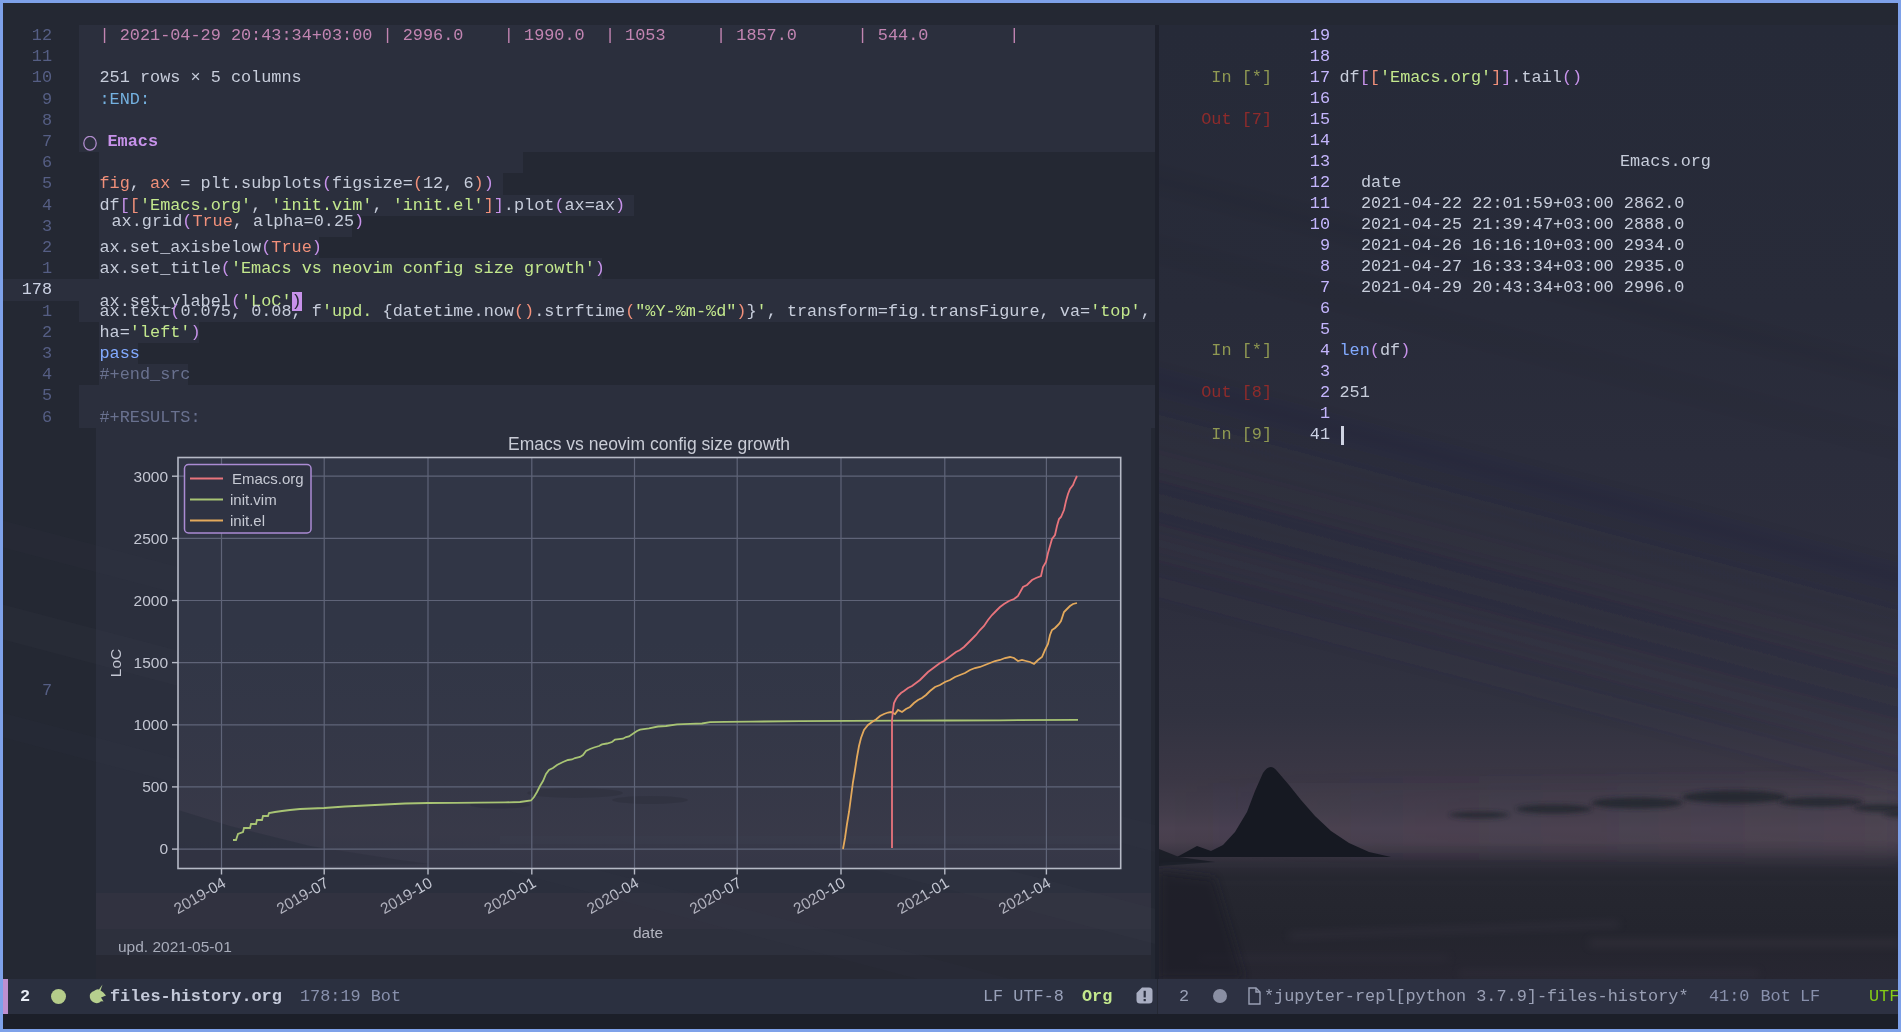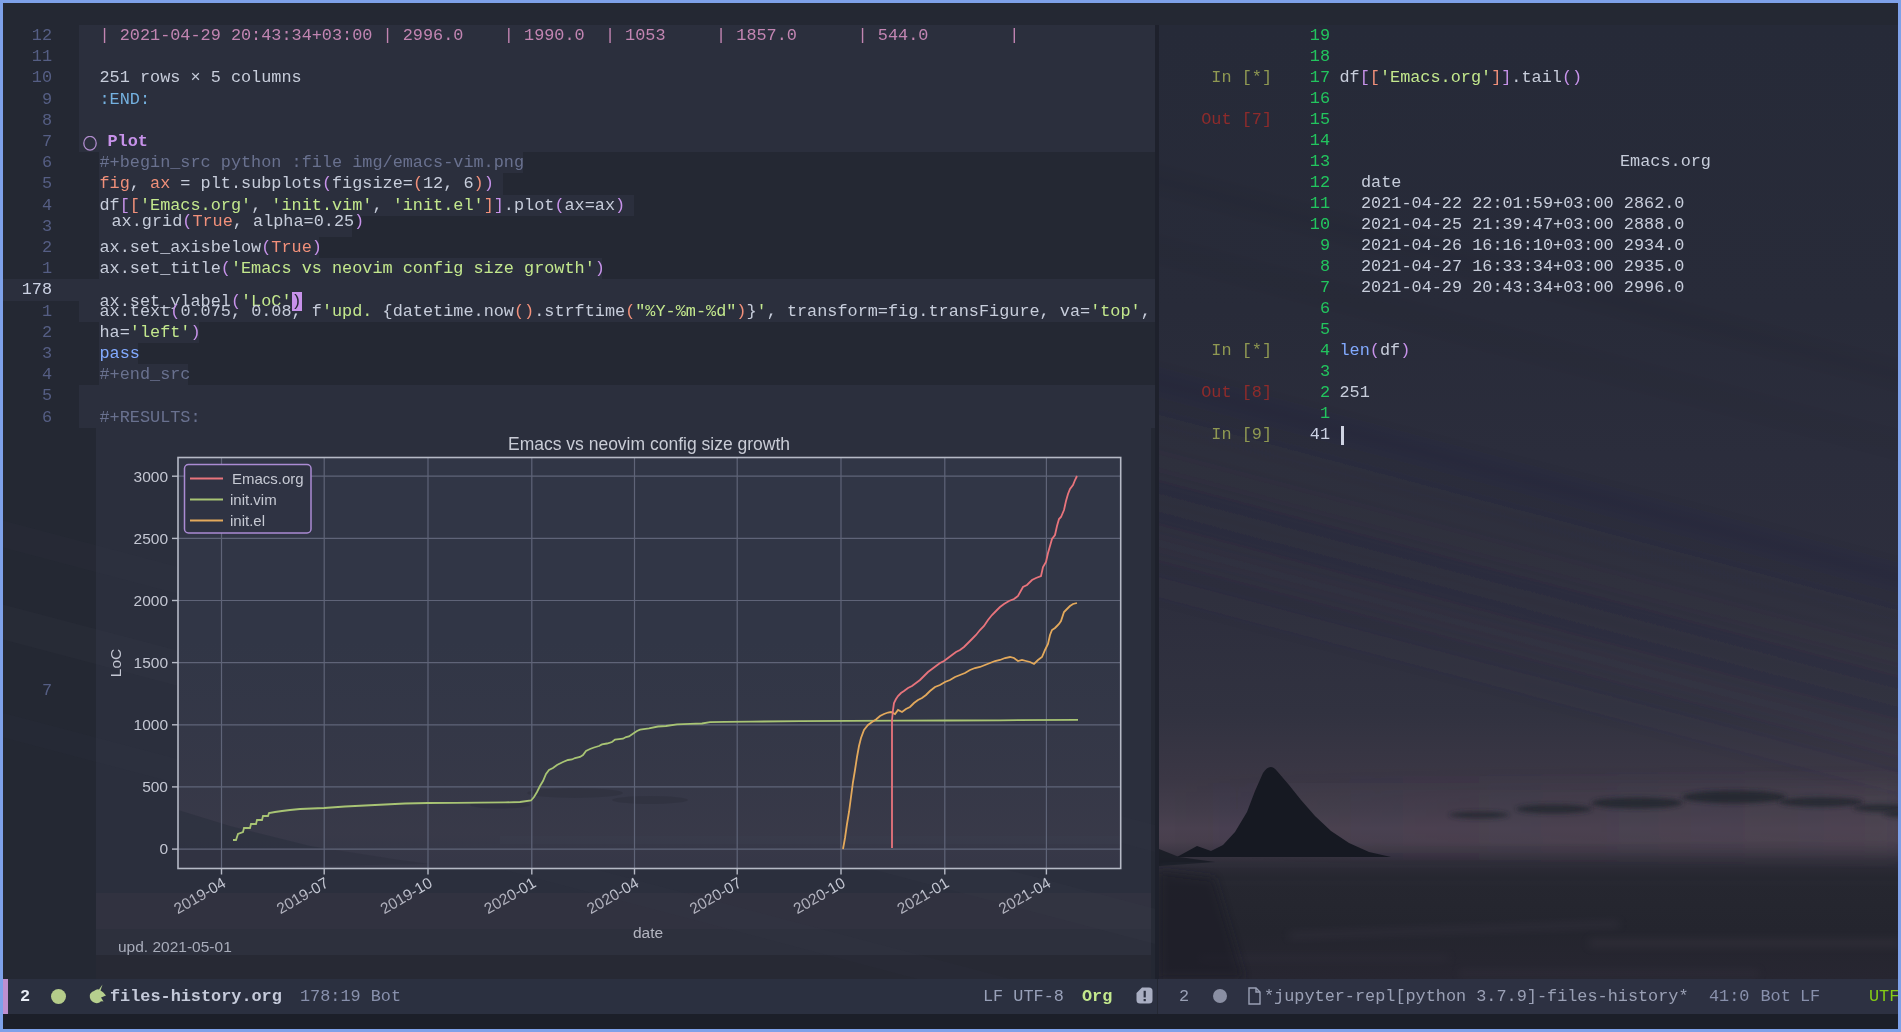--- a/index.html
+++ b/index.html
@@ -2,21 +2,21 @@
 <html><head>
 <meta charset="utf-8">
 <style>
 html,body{margin:0;padding:0;background:#10131c;}
 #frame{position:relative;width:1901px;height:1032px;overflow:hidden;background:#242833;}
 .abs{position:absolute;}
 .mono{font-family:"Liberation Mono",monospace;font-size:16.85px;line-height:21.2px;white-space:pre;}
 .ln{position:absolute;left:99.5px;height:22px;font-family:"Liberation Mono",monospace;font-size:16.85px;line-height:21.2px;white-space:pre;color:#c7cddb;}
 .gn{position:absolute;width:52px;text-align:right;font-family:"Liberation Mono",monospace;font-size:16.85px;line-height:21.2px;color:#555e84;}
 .rln{position:absolute;height:22px;font-family:"Liberation Mono",monospace;font-size:16.85px;line-height:21px;white-space:pre;color:#c7cddb;}
-.rgn{position:absolute;width:42px;text-align:right;font-family:"Liberation Mono",monospace;font-size:16.85px;line-height:21px;color:#22c55e;}
+.rgn{position:absolute;width:42px;text-align:right;font-family:"Liberation Mono",monospace;font-size:16.85px;line-height:21px;color:#c4b5fd;}
 .rmg{position:absolute;width:72px;text-align:right;font-family:"Liberation Mono",monospace;font-size:16.85px;line-height:21px;}
 .c{color:#69718f}
 .p{color:#c792ea}
 .o{color:#f1907a}
 .g{color:#c3e88d}
 .b{color:#82aaff}
 .pk{color:#c285b2}
 .cy{color:#74b1e0}
 .band{position:absolute;left:79px;width:1078px;background:#2b2f3d;}
 </style>
@@ -136,22 +136,21 @@
 <div class="gn" style="top:385.4px;">5</div>
 <div class="gn" style="top:406.6px;">6</div>
 <div class="gn" style="top:680.4px;">7</div>
 
 <div class="ln" style="top:25px;"><span class="pk">| 2021-04-29 20:43:34+03:00 | 2996.0    | 1990.0  | 1053     | 1857.0      | 544.0        |</span></div>
 <div class="ln" style="top:67.4px;">251 rows × 5 columns</div>
 <div class="ln" style="top:88.6px;"><span class="cy">:END:</span></div>
 <svg class="abs" style="left:83px;top:136px;" width="14" height="15" viewBox="0 0 14 15">
       <ellipse cx="7" cy="7.3" rx="6.2" ry="6.9" fill="none" stroke="#b08cce" stroke-width="1.3"></ellipse>
     </svg>
-<div class="ln" style="left:107.5px;top:131px;"><span class="p" style="font-weight:bold;">Plot</span></div>
-<div class="ln" style="top:152.2px;"><span class="c">#+begin_src python :file img/emacs-vim.png</span></div>
+<div class="ln" style="left:107.5px;top:131px;"><span class="p" style="font-weight:bold;">Emacs</span></div>
 <div class="ln" style="top:173.4px;"><span class="o">fig</span>, <span class="o">ax</span> = plt.subplots<span class="p">(</span>figsize=<span class="o">(</span>12, 6<span class="o">)</span><span class="p">)</span></div>
 <div class="ln" style="top:194.6px;">df<span class="p">[</span><span class="o">[</span><span class="g">'Emacs.org'</span>, <span class="g">'init.vim'</span>, <span class="g">'init.el'</span><span class="o">]</span><span class="p">]</span>.plot<span class="p">(</span>ax=ax<span class="p">)</span></div>
 <div class="ln" style="top:211px;margin-left:12px;">ax.grid<span class="p">(</span><span class="o">True</span>, alpha=0.25<span class="p">)</span></div>
 <div class="ln" style="top:237px;">ax.set_axisbelow<span class="p">(</span><span class="o">True</span><span class="p">)</span></div>
 <div class="ln" style="top:258.2px;">ax.set_title<span class="p">(</span><span class="g">'Emacs vs neovim config size growth'</span><span class="p">)</span></div>
 <div class="ln" style="top:279.4px;margin-top:12px;">ax.set_ylabel<span class="p">(</span><span class="g">'LoC'</span><span style="background:#c792ea;color:#252935;">)</span></div>
 <div class="ln" style="top:300.6px;">ax.text<span class="p">(</span>0.075, 0.08, f<span class="g">'upd. </span>{datetime.now<span class="o">()</span>.strftime<span class="o">(</span><span class="g">"%Y-%m-%d"</span><span class="o">)</span>}<span class="g">'</span>, transform=fig.transFigure, va=<span class="g">'top'</span>,</div>
 <div class="ln" style="top:321.8px;">ha=<span class="g">'left'</span><span class="p">)</span></div>
 <div class="ln" style="top:343px;"><span class="b">pass</span></div>
 <div class="ln" style="top:364.2px;"><span class="c">#+end_src</span></div>

